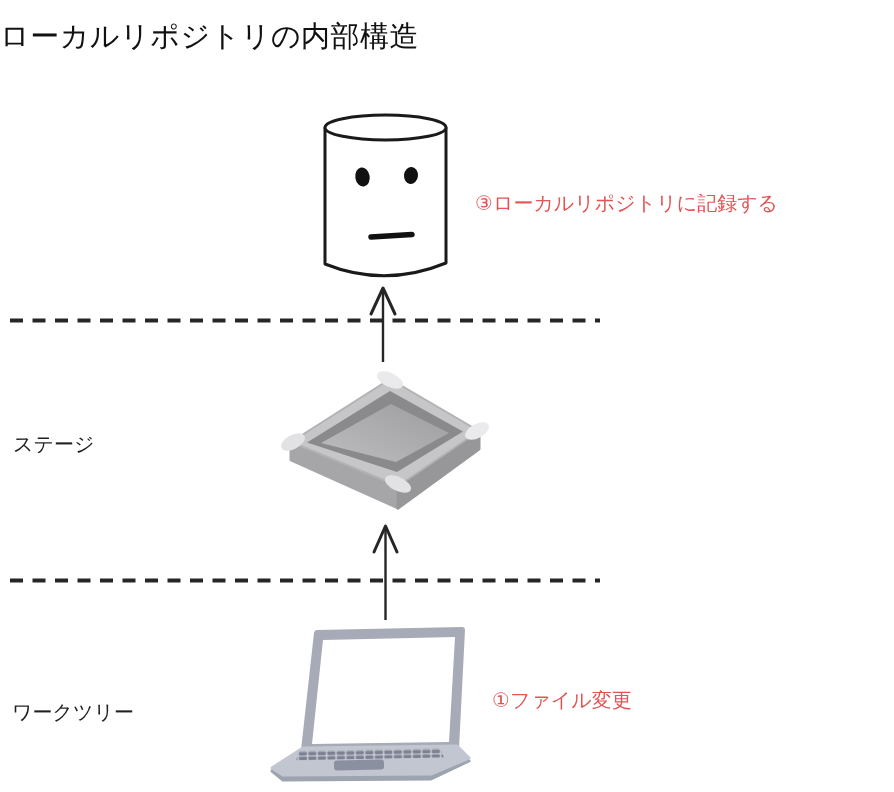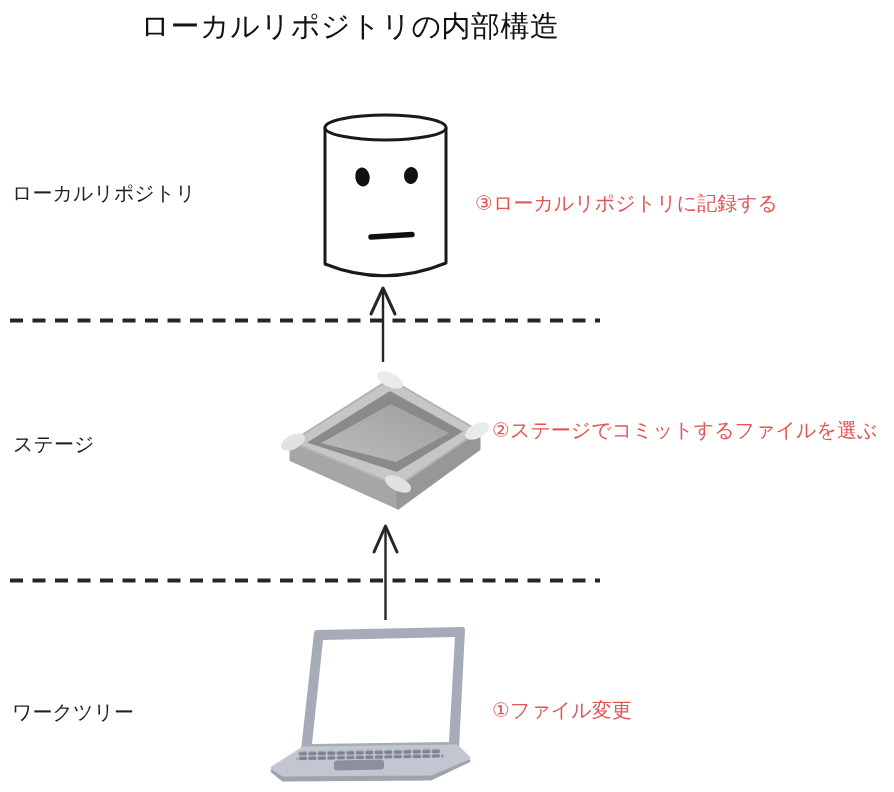--- a/index.html
+++ b/index.html
@@ -6,29 +6,29 @@
     --annotation-red:#e25555;
     --text-dark:#1f1f1f;
     --line-dark:#262626;
     --title-dark:#111111;
   }
   html,body{margin:0;padding:0;background:#ffffff;}
   body{font-family:"Liberation Sans","DejaVu Sans",sans-serif;}
   .stage{position:relative;width:894px;height:792px;background:#ffffff;overflow:hidden;}
   .stage svg.diagram{position:absolute;left:0;top:0;}
   .txt{position:absolute;white-space:nowrap;}
-  .title{left:0;top:9px;width:700px;text-align:center;font-size:29px;line-height:34px;color:var(--title-dark);letter-spacing:.5px;}
+  .title{left:0;top:19px;width:700px;text-align:left;font-size:29px;line-height:34px;color:var(--title-dark);letter-spacing:.5px;}
   .layer-label{font-size:20px;line-height:22px;color:var(--text-dark);}
   .lbl-repo{left:12px;top:182px;}
   .lbl-stage{left:13px;top:433px;}
   .lbl-worktree{left:12px;top:701px;}
   .annotation{font-size:20px;line-height:23px;color:var(--annotation-red);}
   .ann-3{left:475px;top:192px;}
   .ann-2{left:492px;top:419px;}
-  .ann-1{left:492px;top:689px;margin-top:10px;}
+  .ann-1{left:492px;top:689px;}
   .ink{stroke:var(--line-dark);}
 </style>
 </head>
 <body>
 
 <div class="stage">
 
   <svg class="diagram" width="894" height="792" viewBox="0 0 894 792">
     <defs>
       <pattern id="kbkeys" width="9.5" height="4.7" patternUnits="userSpaceOnUse" patternTransform="rotate(-1)">
@@ -84,21 +84,19 @@
       <path d="M272,768 L303,748 L457,746 L469,758 L431,774 L283,775 Z" fill="#c2c6d0" stroke="#c2c6d0" stroke-width="3" stroke-linejoin="round"></path>
 
       <path d="M299,751 L440,748.5 L444,757.5 L296,760.5 Z" fill="url(#kbkeys)"></path>
 
       <rect x="334" y="760" width="50" height="10" rx="3" fill="#8b90a0" transform="rotate(-1.2 359 765)"></rect>
     </g>
   </svg>
 
   <div class="txt title">ローカルリポジトリの内部構造</div>
 
-  <div class="txt layer-label lbl-repo">ローカルリポジトリ</div>
   <div class="txt layer-label lbl-stage">ステージ</div>
   <div class="txt layer-label lbl-worktree">ワークツリー</div>
 
   <div class="txt annotation ann-3">③ローカルリポジトリに記録する</div>
-  <div class="txt annotation ann-2">②ステージでコミットするファイルを選ぶ</div>
   <div class="txt annotation ann-1">①ファイル変更</div>
 
 </div>
 
 </body></html>

